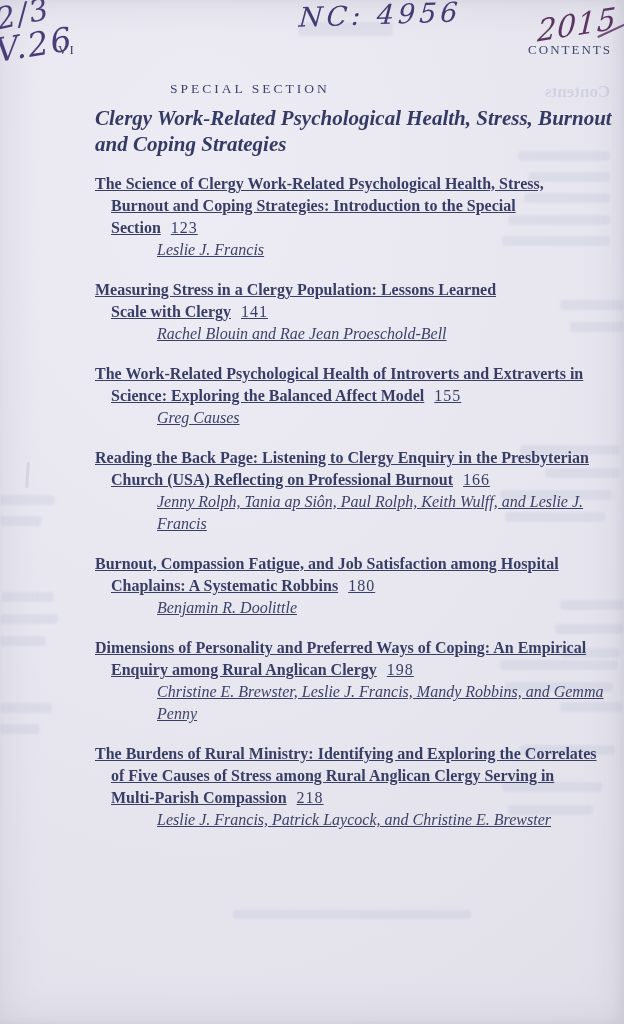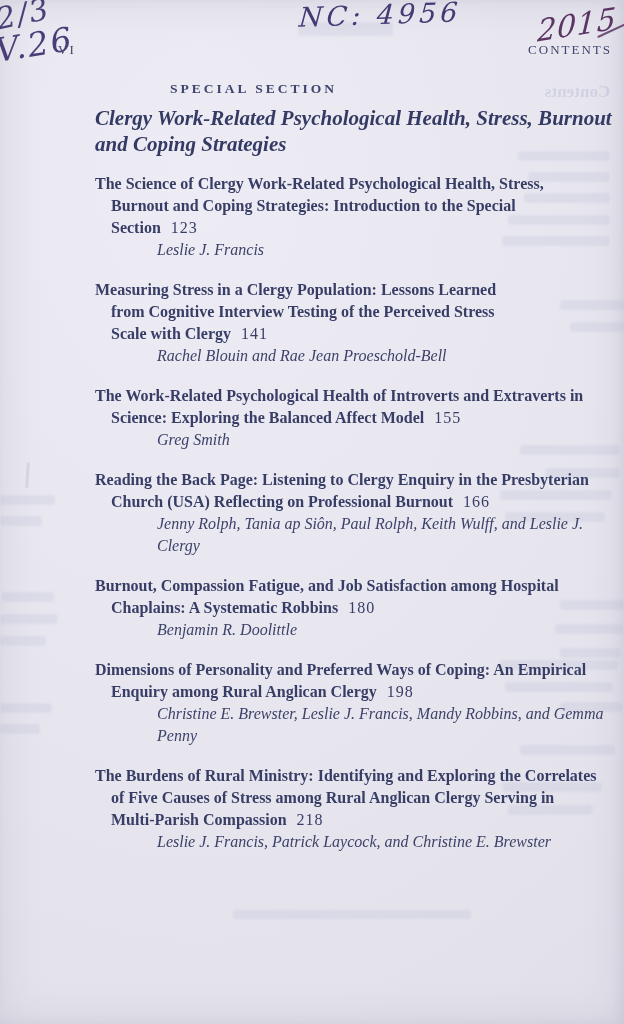--- a/index.html
+++ b/index.html
@@ -50,29 +50,29 @@
   
   .header-row{
     position:absolute;left:58px;right:12px;top:42px;
     display:flex;justify-content:space-between;align-items:center;
     font-size:13px;letter-spacing:2px;color:#40456d;
   }
   
   .content{position:absolute;left:95px;top:80px;width:529px;}
   .kicker{
     margin-left:75px;
-    font-size:13.5px;font-weight:700;letter-spacing:3px;
+    font-size:13.5px;font-weight:400;letter-spacing:3px;
     color:#3d436d;line-height:17px;
   }
   .sec-title{
     margin-top:8px;
     font-size:21px;font-weight:700;font-style:italic;
     line-height:26px;color:#343a64;white-space:nowrap;
   }
-  .toc{margin-top:16px;}
+  .toc{margin-top:16px;text-decoration:underline;}
   .entry{margin-bottom:18px;font-size:16px;line-height:22px;font-weight:700;color:#383d66;}
   .tl{white-space:nowrap;}
   .tl.cont{padding-left:16px;}
   .pg{margin-left:10px;font-weight:400;letter-spacing:1px;}
   .authors{padding-left:62px;font-weight:400;font-style:italic;white-space:nowrap;color:#3d4269;}
 </style>
 </head>
 <body>
 
 <div class="scan">
@@ -134,36 +134,35 @@
 
       <div class="entry">
         <div class="tl">The Science of Clergy Work-Related Psychological Health, Stress,</div>
         <div class="tl cont">Burnout and Coping Strategies: Introduction to the Special</div>
         <div class="tl cont"><span>Section</span><span class="pg">123</span></div>
         <div class="authors">Leslie J. Francis</div>
       </div>
 
       <div class="entry">
         <div class="tl">Measuring Stress in a Clergy Population: Lessons Learned</div>
-        <div class="tl cont">from Cognitive Interview Testing of the Perceived Stress</div>
         <div class="tl cont"><span>Scale with Clergy</span><span class="pg">141</span></div>
         <div class="authors">Rachel Blouin and Rae Jean Proeschold-Bell</div>
       </div>
 
       <div class="entry">
         <div class="tl">The Work-Related Psychological Health of Introverts and Extraverts in</div>
         <div class="tl cont"><span>Science: Exploring the Balanced Affect Model</span><span class="pg">155</span></div>
-        <div class="authors">Greg Smith</div>
+        <div class="authors">Greg Causes</div>
       </div>
 
       <div class="entry">
         <div class="tl">Reading the Back Page: Listening to Clergy Enquiry in the Presbyterian</div>
         <div class="tl cont"><span>Church (USA) Reflecting on Professional Burnout</span><span class="pg">166</span></div>
         <div class="authors">Jenny Rolph, Tania ap Siôn, Paul Rolph, Keith Wulff, and Leslie J.</div>
-        <div class="authors">Clergy</div>
+        <div class="authors">Francis</div>
       </div>
 
       <div class="entry">
         <div class="tl">Burnout, Compassion Fatigue, and Job Satisfaction among Hospital</div>
         <div class="tl cont"><span>Chaplains: A Systematic Robbins</span><span class="pg">180</span></div>
         <div class="authors">Benjamin R. Doolittle</div>
       </div>
 
       <div class="entry">
         <div class="tl">Dimensions of Personality and Preferred Ways of Coping: An Empirical</div>

